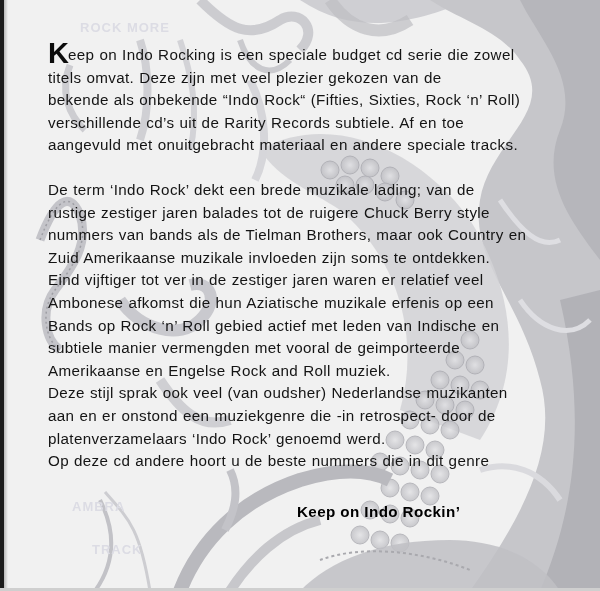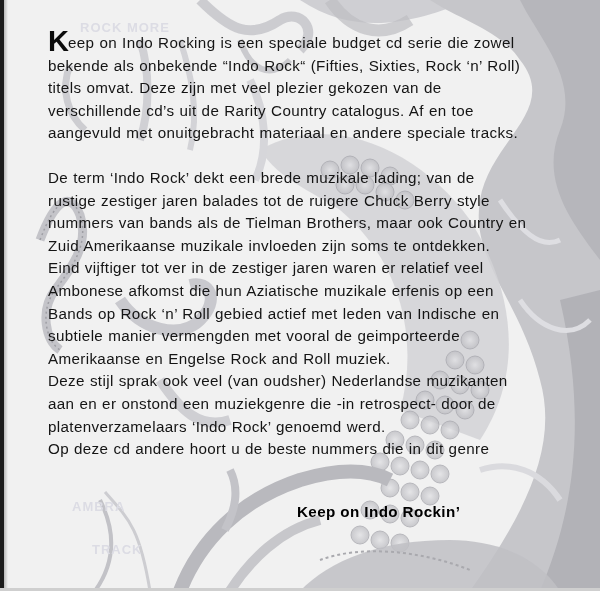--- a/index.html
+++ b/index.html
@@ -18,21 +18,21 @@
       background: #1c1c1c;
     }
     .left-edge-shadow {
       position: absolute; left: 4px; top: 0; width: 4px; height: 591px;
       background: linear-gradient(to right, #b8b8b8, rgba(241,241,241,0));
     }
     svg.pattern {
       position: absolute; left: 0; top: 0; width: 600px; height: 591px;
     }
     .text-block {
-      position: absolute; left: 48px; top: 30px; width: 548px;
+      position: absolute; left: 48px; top: 42px; width: 548px;
       color: #141414;
       font-size: 15.2px;
       line-height: 22.6px;
       letter-spacing: 0.35px;
       word-spacing: 0.5px;
     }
     .text-block p { margin: 0; }
     .line { display: block; white-space: nowrap; }
     .para-gap { height: 22px; }
     .dropcap {
@@ -147,23 +147,23 @@
   <div class="left-edge"></div>
   <div class="left-edge-shadow"></div>
 
   <div class="ghost" style="left:80px; top:20px;">ROCK MORE</div>
   <div class="ghost" style="left:72px; top:499px;">AMBRA</div>
   <div class="ghost" style="left:92px; top:542px;">TRACK</div>
 
   <div class="text-block">
     <p>
       <span class="line"><span class="dropcap">K</span><span>eep on Indo Rocking is een speciale budget cd serie die zowel</span></span>
+      <span class="line">titels omvat. Deze zijn met veel plezier gekozen van de</span>
       <span class="line">bekende als onbekende “Indo Rock“ (Fifties, Sixties, Rock ‘n’ Roll)</span>
-      <span class="line">titels omvat. Deze zijn met veel plezier gekozen van de</span>
-      <span class="line">verschillende cd’s uit de Rarity Country catalogus. Af en toe</span>
+      <span class="line">verschillende cd’s uit de Rarity Records subtiele. Af en toe</span>
       <span class="line">aangevuld met onuitgebracht materiaal en andere speciale tracks.</span>
     </p>
     <div class="para-gap"></div>
     <p>
       <span class="line">De term ‘Indo Rock’ dekt een brede muzikale lading; van de</span>
       <span class="line">rustige zestiger jaren balades tot de ruigere Chuck Berry style</span>
       <span class="line">nummers van bands als de Tielman Brothers, maar ook Country en</span>
       <span class="line">Zuid Amerikaanse muzikale invloeden zijn soms te ontdekken.</span>
       <span class="line">Eind vijftiger tot ver in de zestiger jaren waren er relatief veel</span>
       <span class="line">Ambonese afkomst die hun Aziatische muzikale erfenis op een</span>

